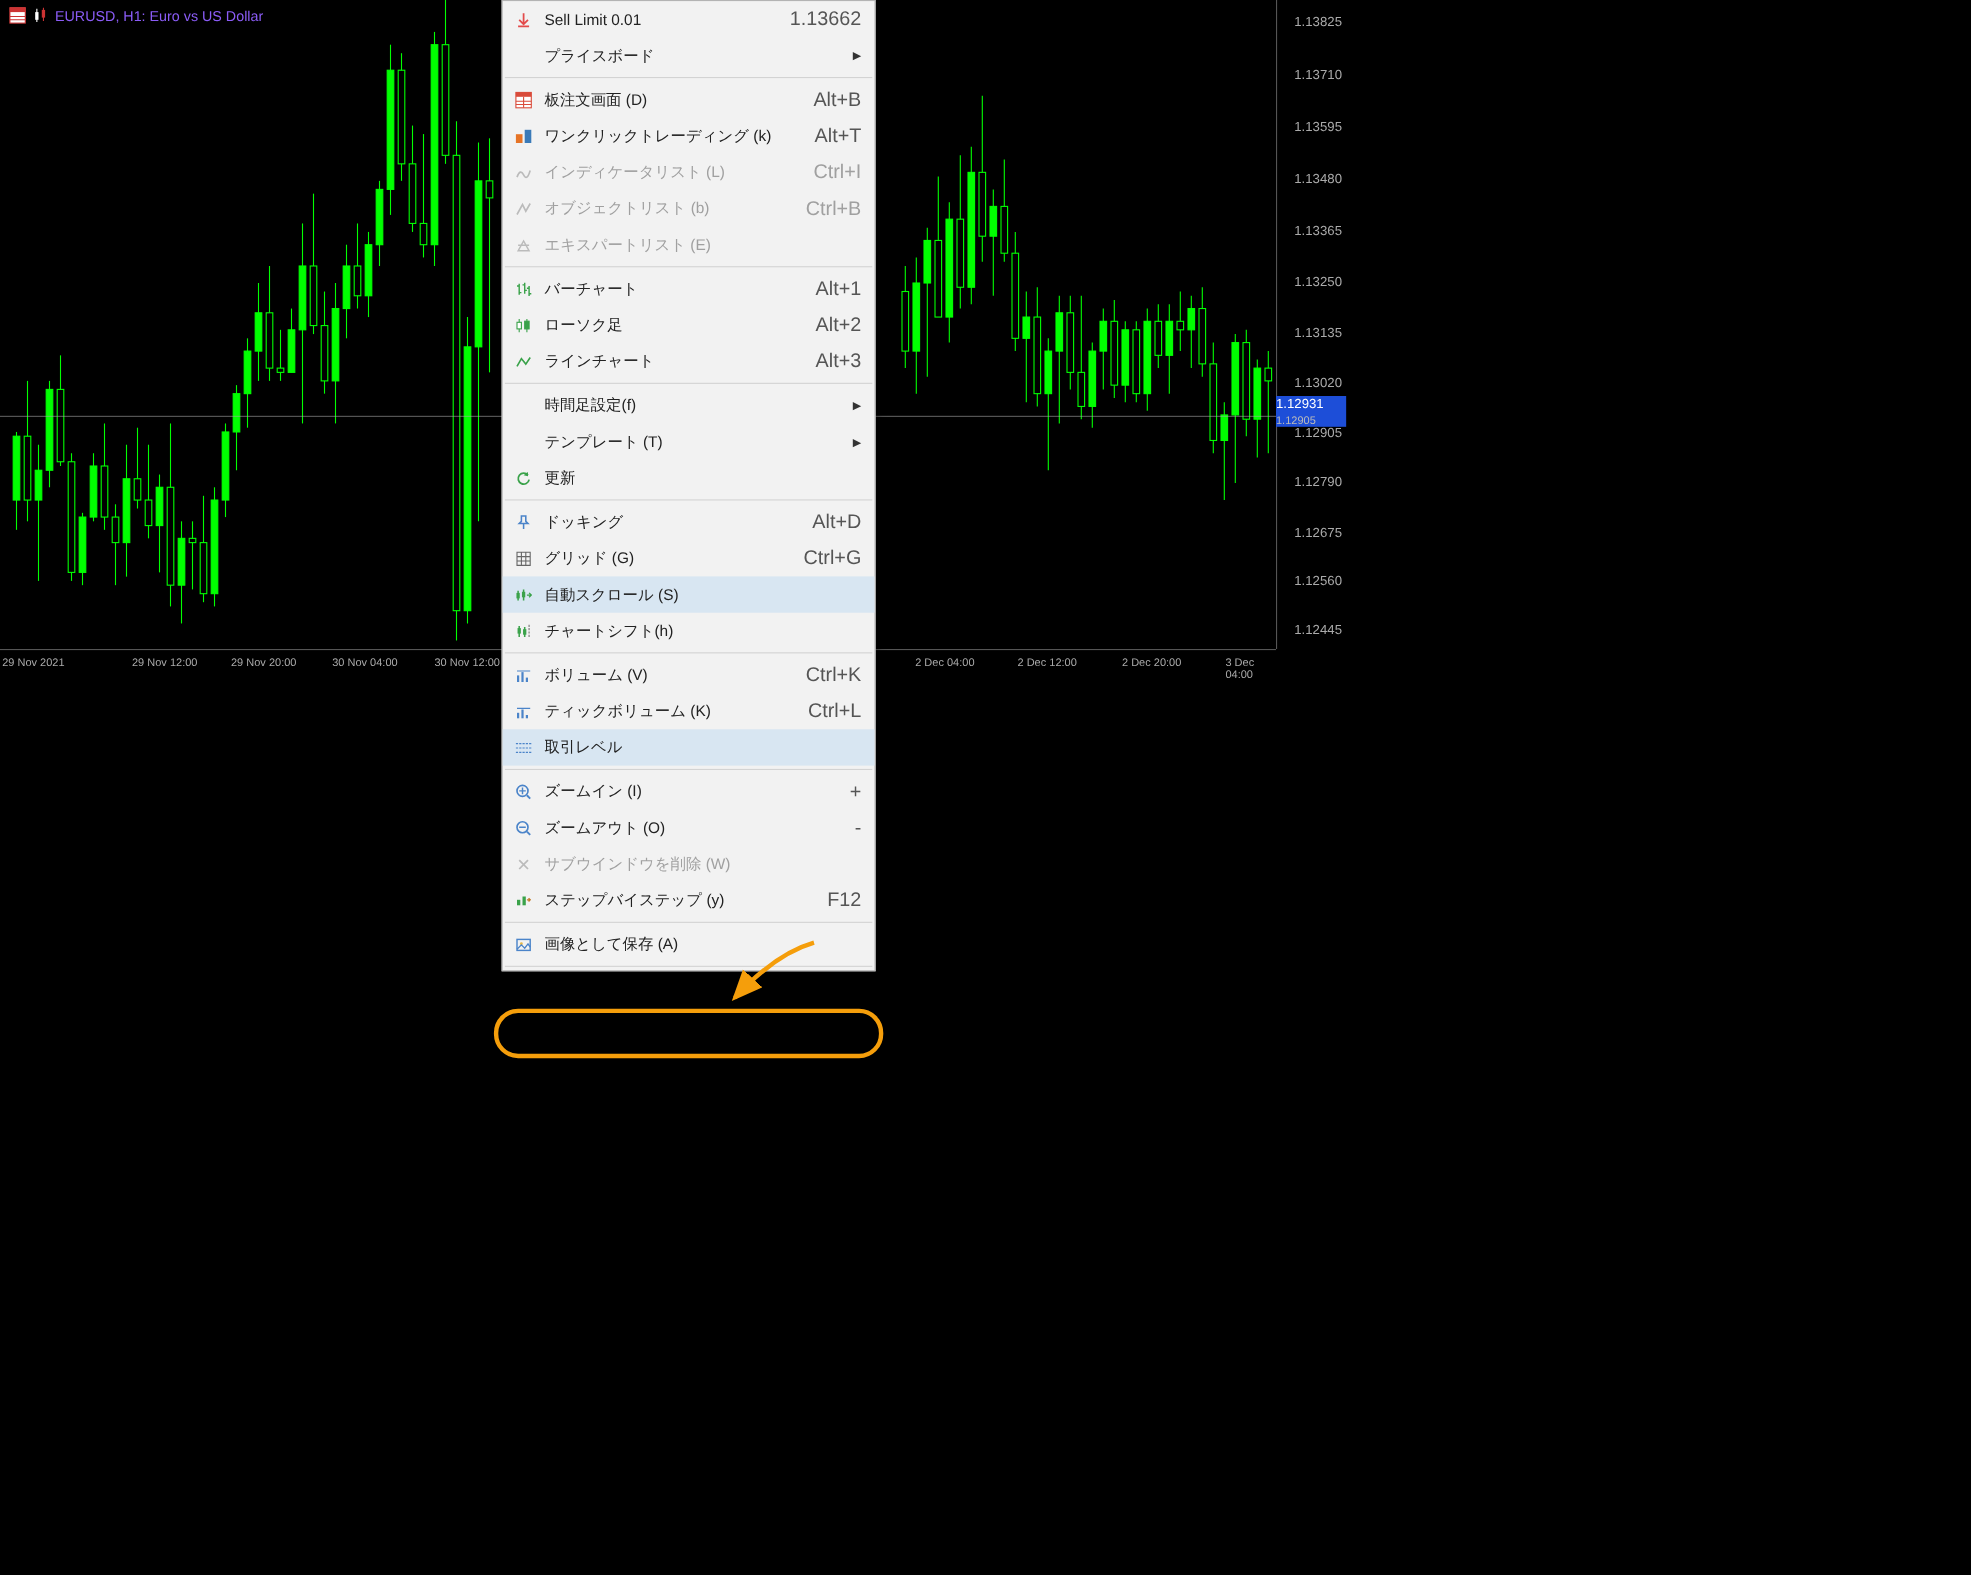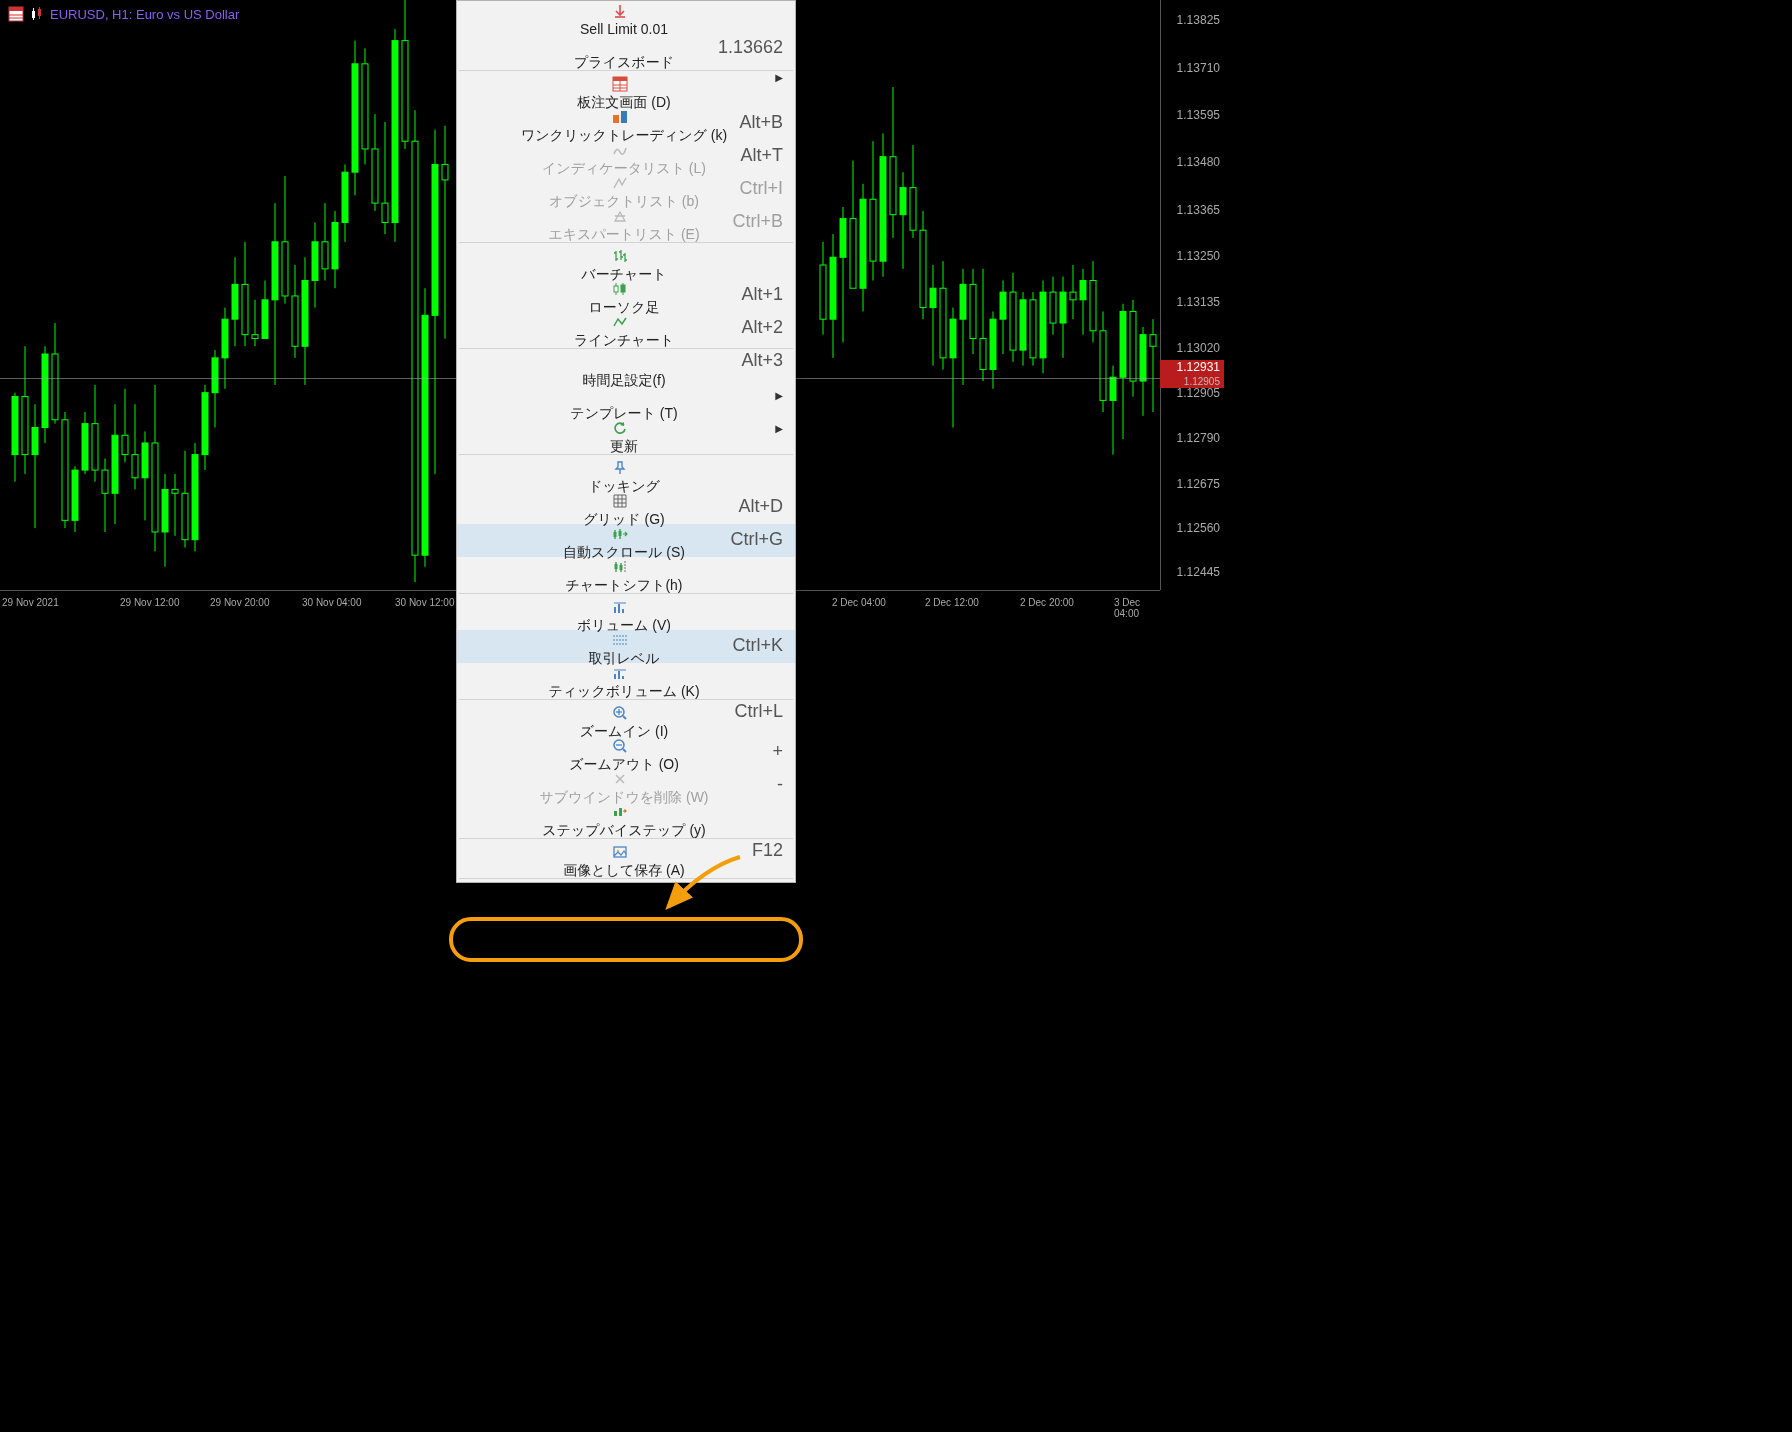--- a/index.html
+++ b/index.html
@@ -52,24 +52,23 @@
   position: absolute;
   right: 4px;
   color: #aaa;
   font-size: 12px;
   transform: translateY(-50%);
 }
 .price-current {
   position: absolute;
   right: 0;
   width: 64px;
-  background: #b91c1c;
+  background: #1d4ed8;
   color: #fff;
   font-size: 12px;
-  text-align: right;
   padding-right: 4px;
 }
 .price-current-line {
   position: absolute;
   left: 0;
   width: 1160px;
   border-top: 1px solid #aaa;
   opacity: 0.55;
 }
 .time-axis {
@@ -108,21 +107,20 @@
   z-index: 10;
 }
 .menu-item {
   display: flex;
   align-items: center;
   height: 33px;
   padding: 0 12px 0 8px;
   color: #222;
   font-size: 14px;
   white-space: nowrap;
-  flex-direction: column;
 }
 .menu-item.disabled { color: #a0a0a0; }
 .menu-item.highlighted { background: #d8e6f2; }
 .menu-icon {
   width: 22px; height: 20px;
   display: inline-flex;
   align-items: center;
   justify-content: center;
   margin-right: 8px;
   flex-shrink: 0;
@@ -531,41 +529,41 @@
         <svg width="16" height="16">
           <rect x="2" y="8" width="2" height="6" fill="#4b84c9"></rect>
           <rect x="6" y="5" width="2" height="9" fill="#4b84c9"></rect>
           <rect x="10" y="10" width="2" height="4" fill="#4b84c9"></rect>
           <path d="M2,4 L14,4" stroke="#4b84c9"></path>
         </svg>
       </span>
       <span class="menu-label">ボリューム (V)</span>
       <span class="menu-shortcut">Ctrl+K</span>
     </div>
-    <div class="menu-item highlighted">
-      <span class="menu-icon">
-        <svg width="16" height="16">
-          <line x1="1" y1="4" x2="15" y2="4" stroke="#4b84c9" stroke-dasharray="2,1"></line>
-          <line x1="1" y1="8" x2="15" y2="8" stroke="#4b84c9" stroke-dasharray="2,1"></line>
-          <line x1="1" y1="12" x2="15" y2="12" stroke="#4b84c9" stroke-dasharray="2,1"></line>
-        </svg>
-      </span>
-      <span class="menu-label">取引レベル</span>
-    </div>
     <div class="menu-item">
       <span class="menu-icon">
         <svg width="16" height="16">
           <rect x="2" y="9" width="2" height="5" fill="#4b84c9"></rect>
           <rect x="6" y="6" width="2" height="8" fill="#4b84c9"></rect>
           <rect x="10" y="11" width="2" height="3" fill="#4b84c9"></rect>
           <path d="M2,5 L14,5" stroke="#4b84c9"></path>
         </svg>
       </span>
       <span class="menu-label">ティックボリューム (K)</span>
       <span class="menu-shortcut">Ctrl+L</span>
+    </div>
+    <div class="menu-item highlighted">
+      <span class="menu-icon">
+        <svg width="16" height="16">
+          <line x1="1" y1="4" x2="15" y2="4" stroke="#4b84c9" stroke-dasharray="2,1"></line>
+          <line x1="1" y1="8" x2="15" y2="8" stroke="#4b84c9" stroke-dasharray="2,1"></line>
+          <line x1="1" y1="12" x2="15" y2="12" stroke="#4b84c9" stroke-dasharray="2,1"></line>
+        </svg>
+      </span>
+      <span class="menu-label">取引レベル</span>
     </div>
     <div class="menu-separator"></div>
     <div class="menu-item">
       <span class="menu-icon">
         <svg width="16" height="16">
           <circle cx="7" cy="7" r="5" fill="none" stroke="#4b84c9" stroke-width="1.5"></circle>
           <line x1="7" y1="4" x2="7" y2="10" stroke="#4b84c9" stroke-width="1.3"></line>
           <line x1="4" y1="7" x2="10" y2="7" stroke="#4b84c9" stroke-width="1.3"></line>
           <line x1="11" y1="11" x2="14" y2="14" stroke="#4b84c9" stroke-width="1.8"></line>
         </svg>

